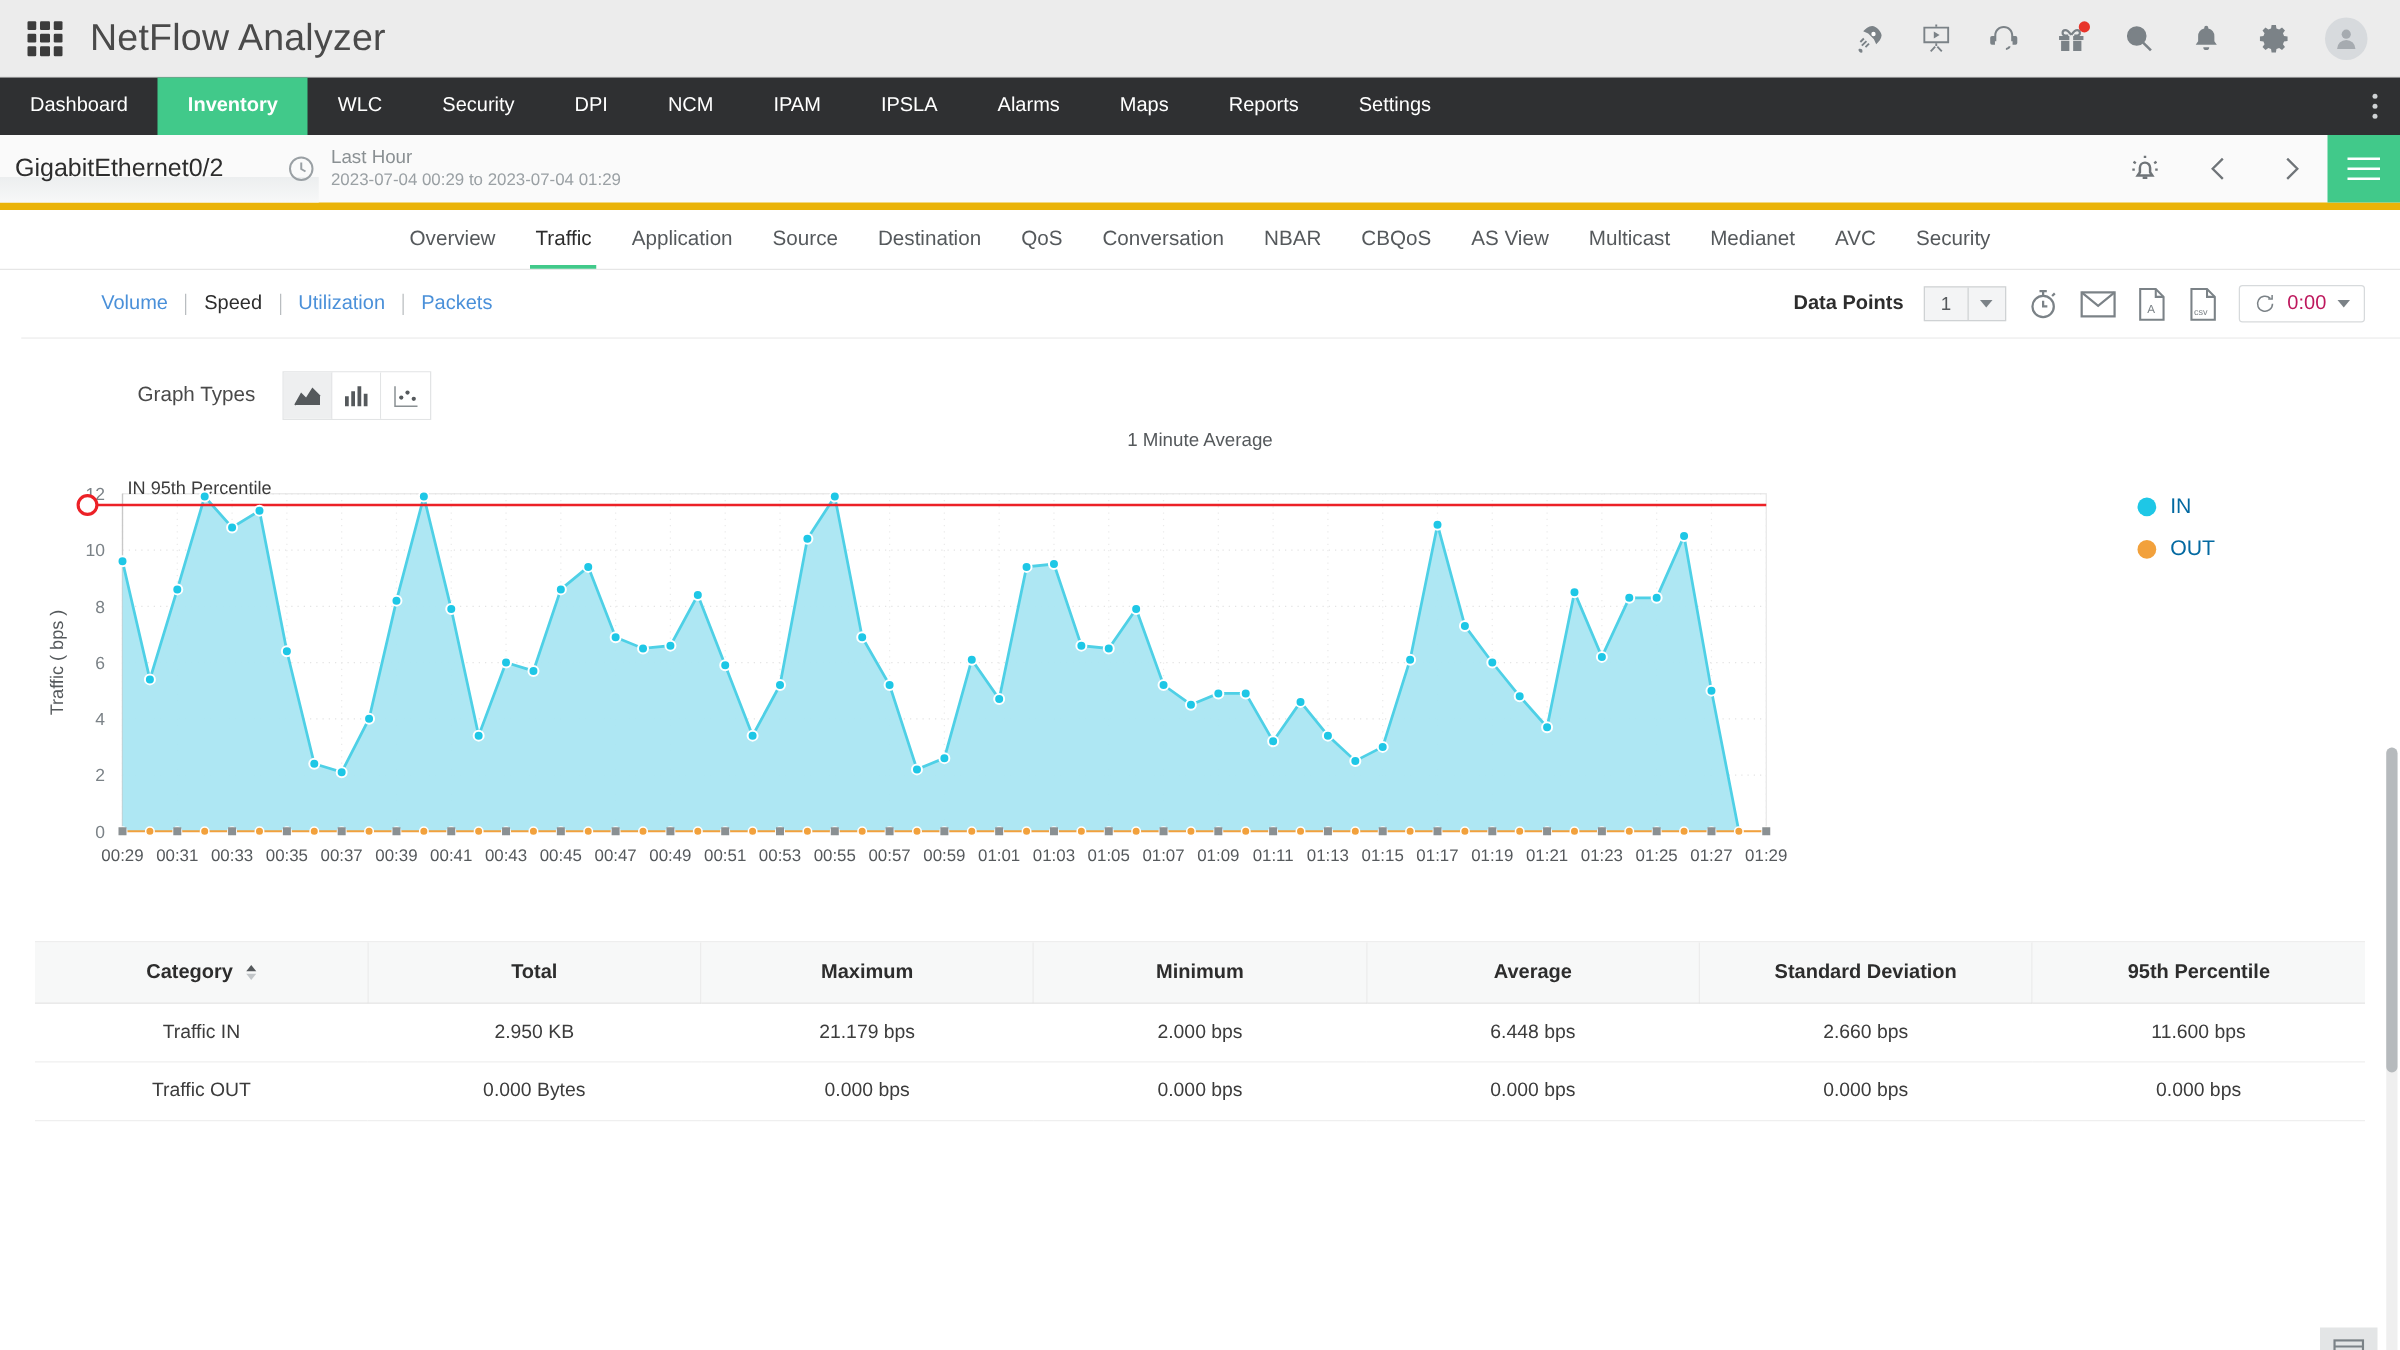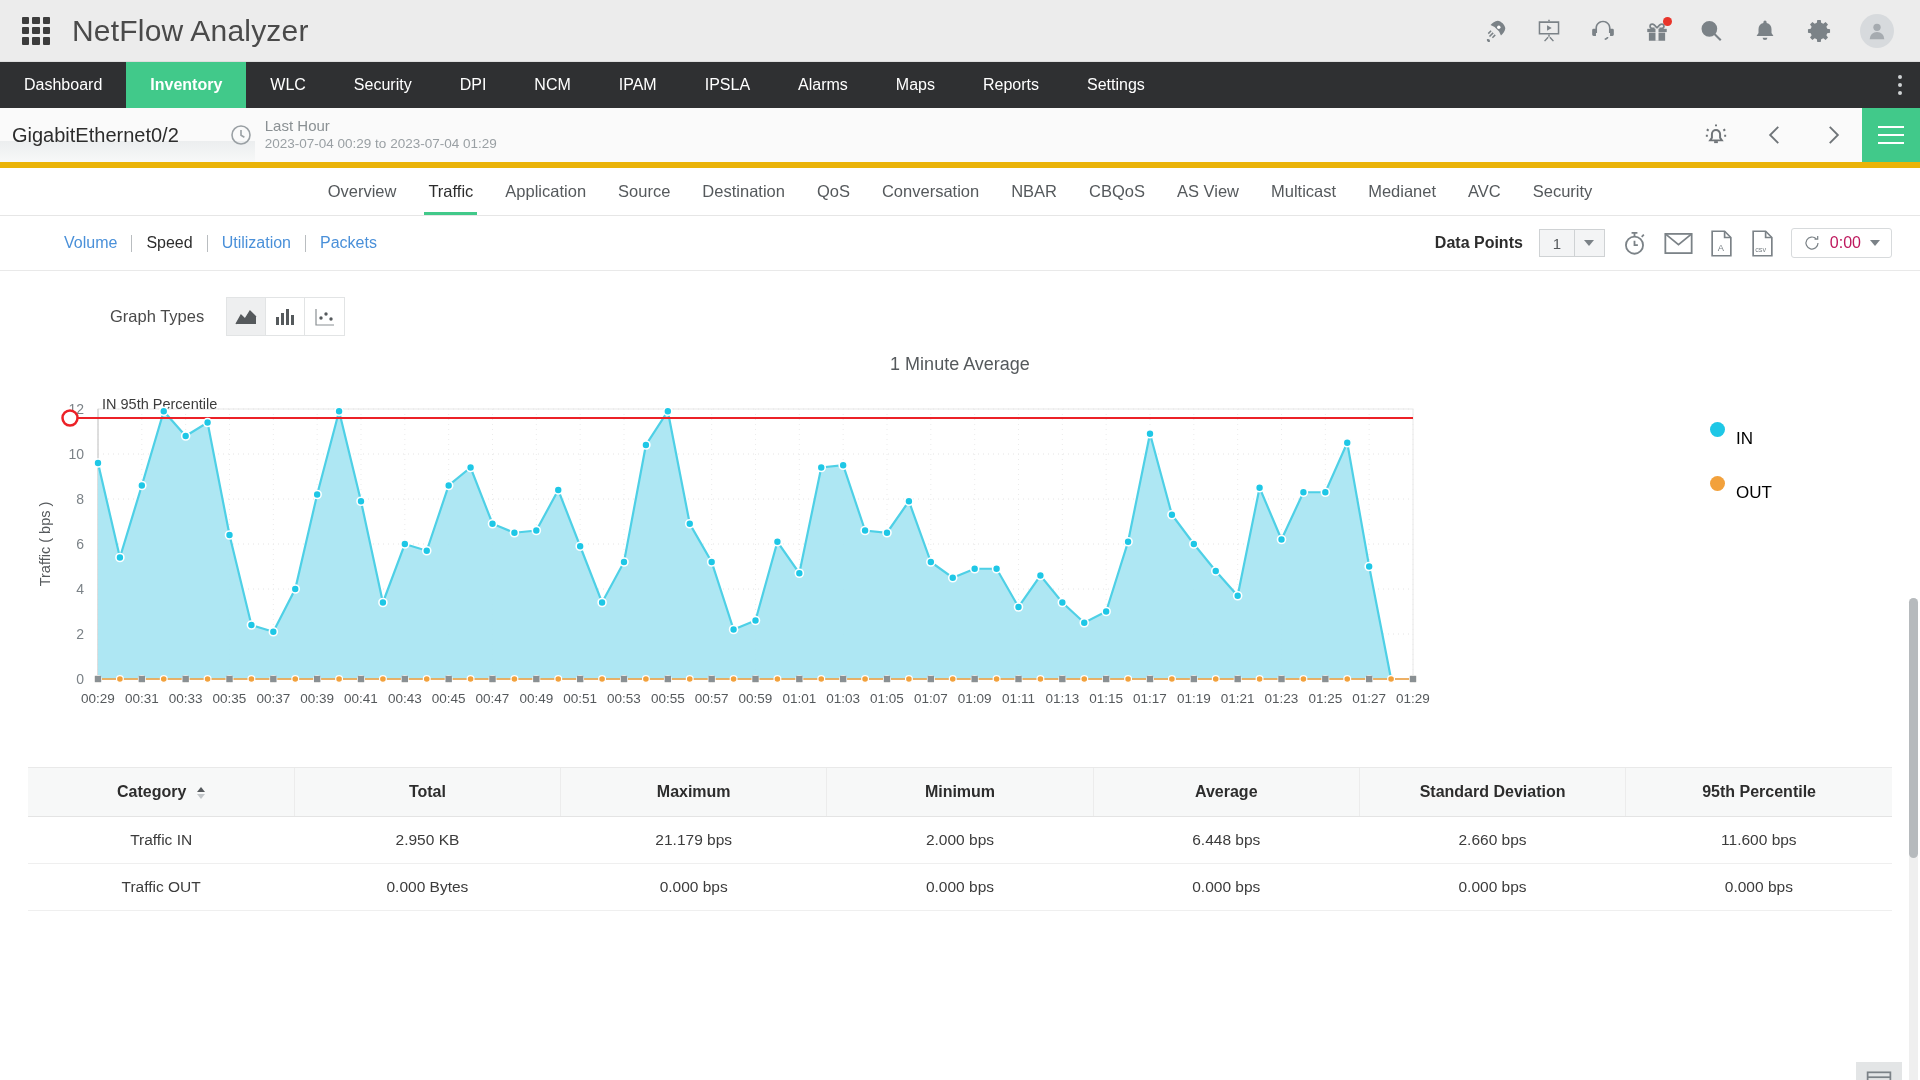--- a/index.html
+++ b/index.html
@@ -62,21 +62,21 @@
   .subtabs { height: 48px; background: #ffffff; border-bottom: 1px solid #e6e6e6;
              display: flex; align-items: stretch; justify-content: center; gap: 0; }
   .subtabs a { font-size: 16.5px; color: #55595c; text-decoration: none; padding: 0 16px;
                display: flex; align-items: center; position: relative; }
   .subtabs a.active { color: #2d2d2d; }
   .subtabs a.active:after { content: ""; position: absolute; left: 12px; right: 12px;
                             bottom: 0; height: 3px; background: #41c98a; }
 
   
   .toolbar { height: 55px; background: #ffffff; border-bottom: 1px solid #e9e9e9;
-             display: flex; align-items: center; padding: 0 28px; }
+             display: flex; align-items: center; padding: 0 28px; margin-left: 17px; }
   .viewlinks { display: flex; align-items: center; margin-left: 22px; }
   .viewlinks a { font-size: 16px; color: #4a90d9; text-decoration: none; padding: 0 14px; }
   .viewlinks a.active { color: #2d2d2d; }
   .vsep { width: 1px; height: 17px; background: #b9bdc0; }
   .tb-right { margin-left: auto; display: flex; align-items: center; gap: 16px; }
   .dp-label { font-size: 16px; color: #2d2d2d; font-weight: 600; }
   .dp-select { display: flex; height: 28px; border: 1px solid #cfd2d4; background: #f3f4f5; }
   .dp-val { width: 34px; display: flex; align-items: center; justify-content: center;
             font-size: 15px; color: #55595c; }
   .dp-arrow { width: 30px; border-left: 1px solid #cfd2d4; display: flex;
@@ -93,26 +93,26 @@
   .content { position: relative; height: 843px; background: #fff; overflow: hidden; }
   .card { margin: 0 28px; }
   .gtrow { display: flex; align-items: center; padding: 26px 0 8px 82px; }
   .gt-label { font-size: 16.5px; color: #4a4a4a; margin-right: 22px; }
   .gt-group { display: flex; border: 1px solid #e2e4e5; }
   .gt-btn { width: 39px; height: 37px; display: flex; align-items: center; justify-content: center;
             border-right: 1px solid #e2e4e5; cursor: pointer; background: #fff; }
   .gt-btn:last-child { border-right: none; }
   .gt-btn.active { background: #eeeff0; }
   .gt-btn svg { width: 24px; height: 22px; }
-  .charttitle { text-align: center; font-size: 18px; color: #55595c; margin-top: 10px; }
+  .charttitle { text-align: center; font-size: 15px; color: #55595c; margin-top: 0; }
   .chartwrap { position: relative; height: 360px; margin-top: 14px; }
   .legend { position: absolute; right: 120px; top: 20px; }
   .legend-row { display: flex; align-items: center; gap: 11px; margin-bottom: 14px; }
   .legend-dot { width: 15px; height: 15px; border-radius: 50%; }
-  .legend-txt { font-size: 17px; color: #000000; margin-top: 20px; }
+  .legend-txt { font-size: 17px; color: #0369a1; }
   .xaxis-title { text-align: center; font-size: 15px; color: #55595c; margin-top: 30px; }
 
   
   .tablewrap { margin: 18px 28px 0 28px; display: flex; border-top: 1px solid #e9e9e9; }
   .timecell { width: 135px; background: #f7f8f8; border-right: 1px solid #eaeaea;
               display: flex; flex-direction: column; align-items: center; justify-content: center;
               padding-top: 22px; }
   .timecell svg { width: 26px; height: 26px; fill: none; stroke: #8a9093; stroke-width: 1.6; }
   .timecell .tt { font-size: 14.5px; color: #7b8287; margin-top: 14px; }
   table { border-collapse: collapse; width: 100%; table-layout: fixed; }

